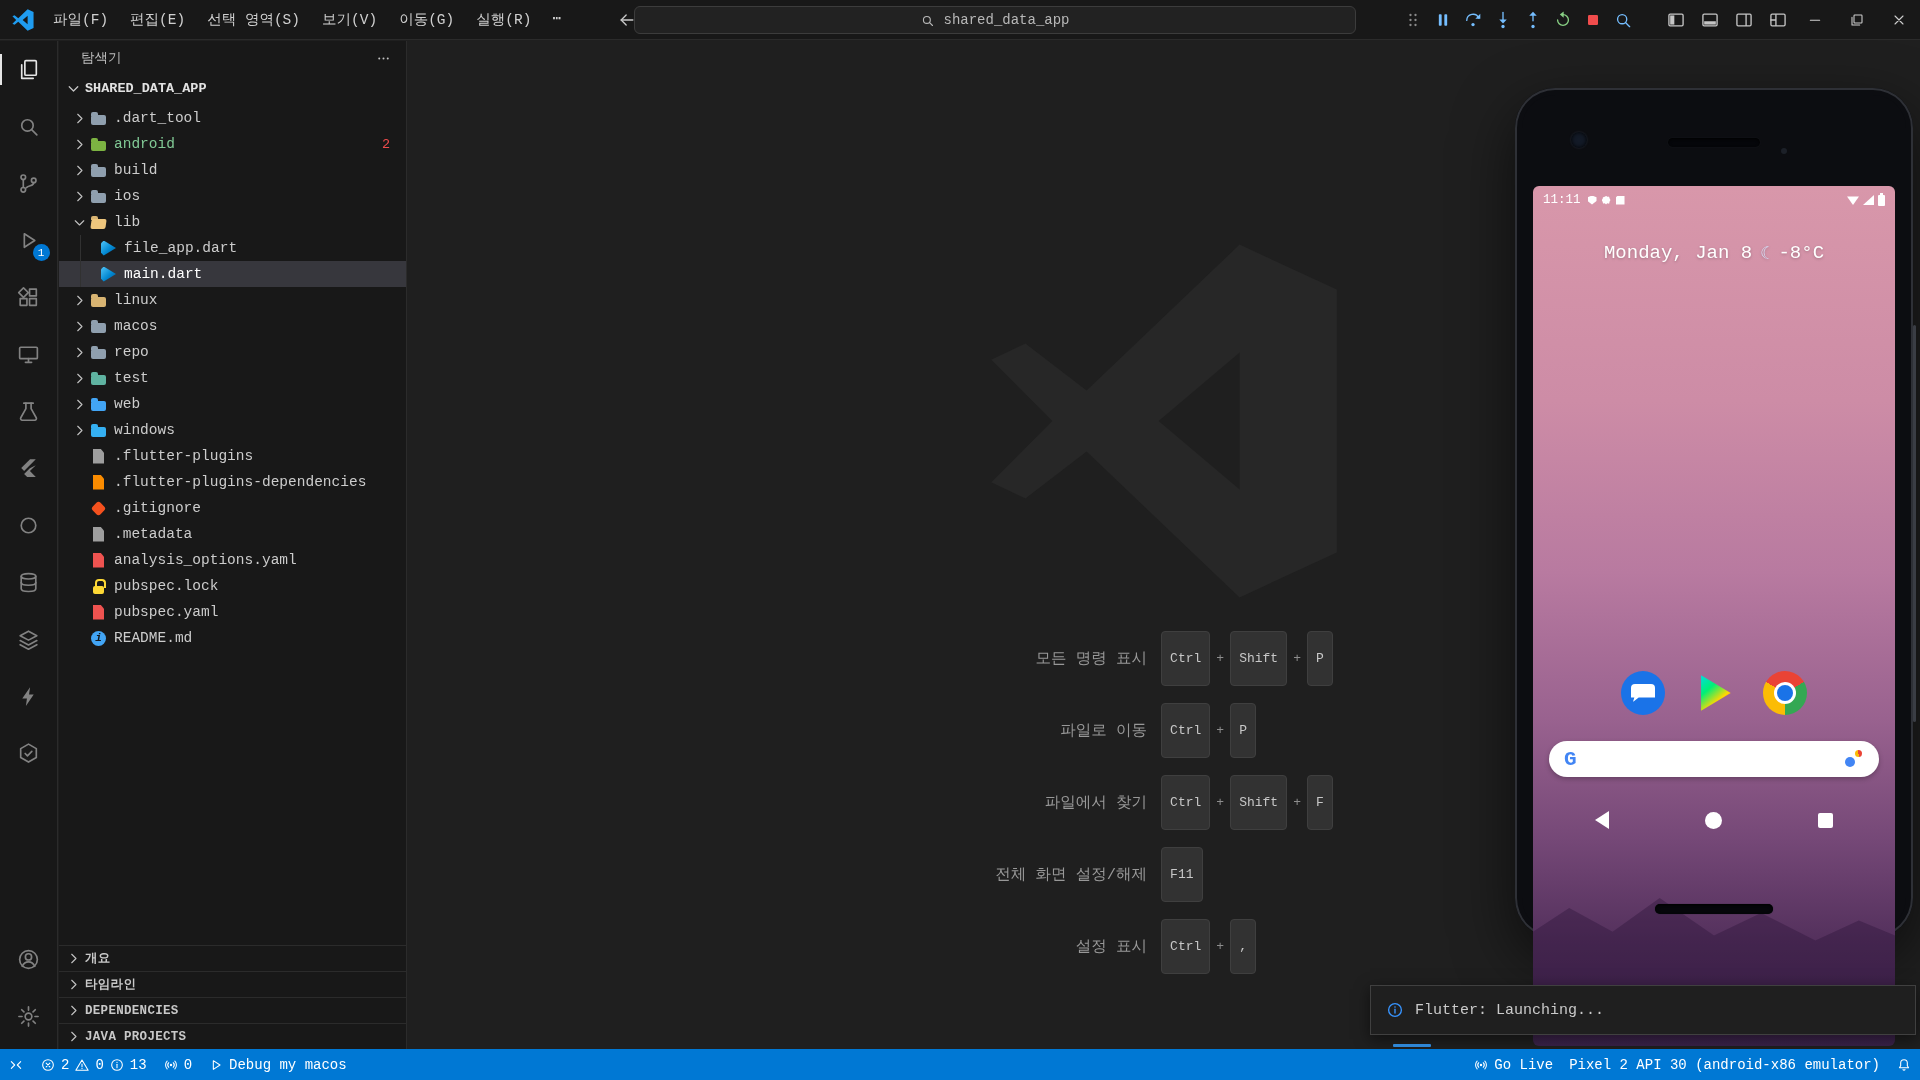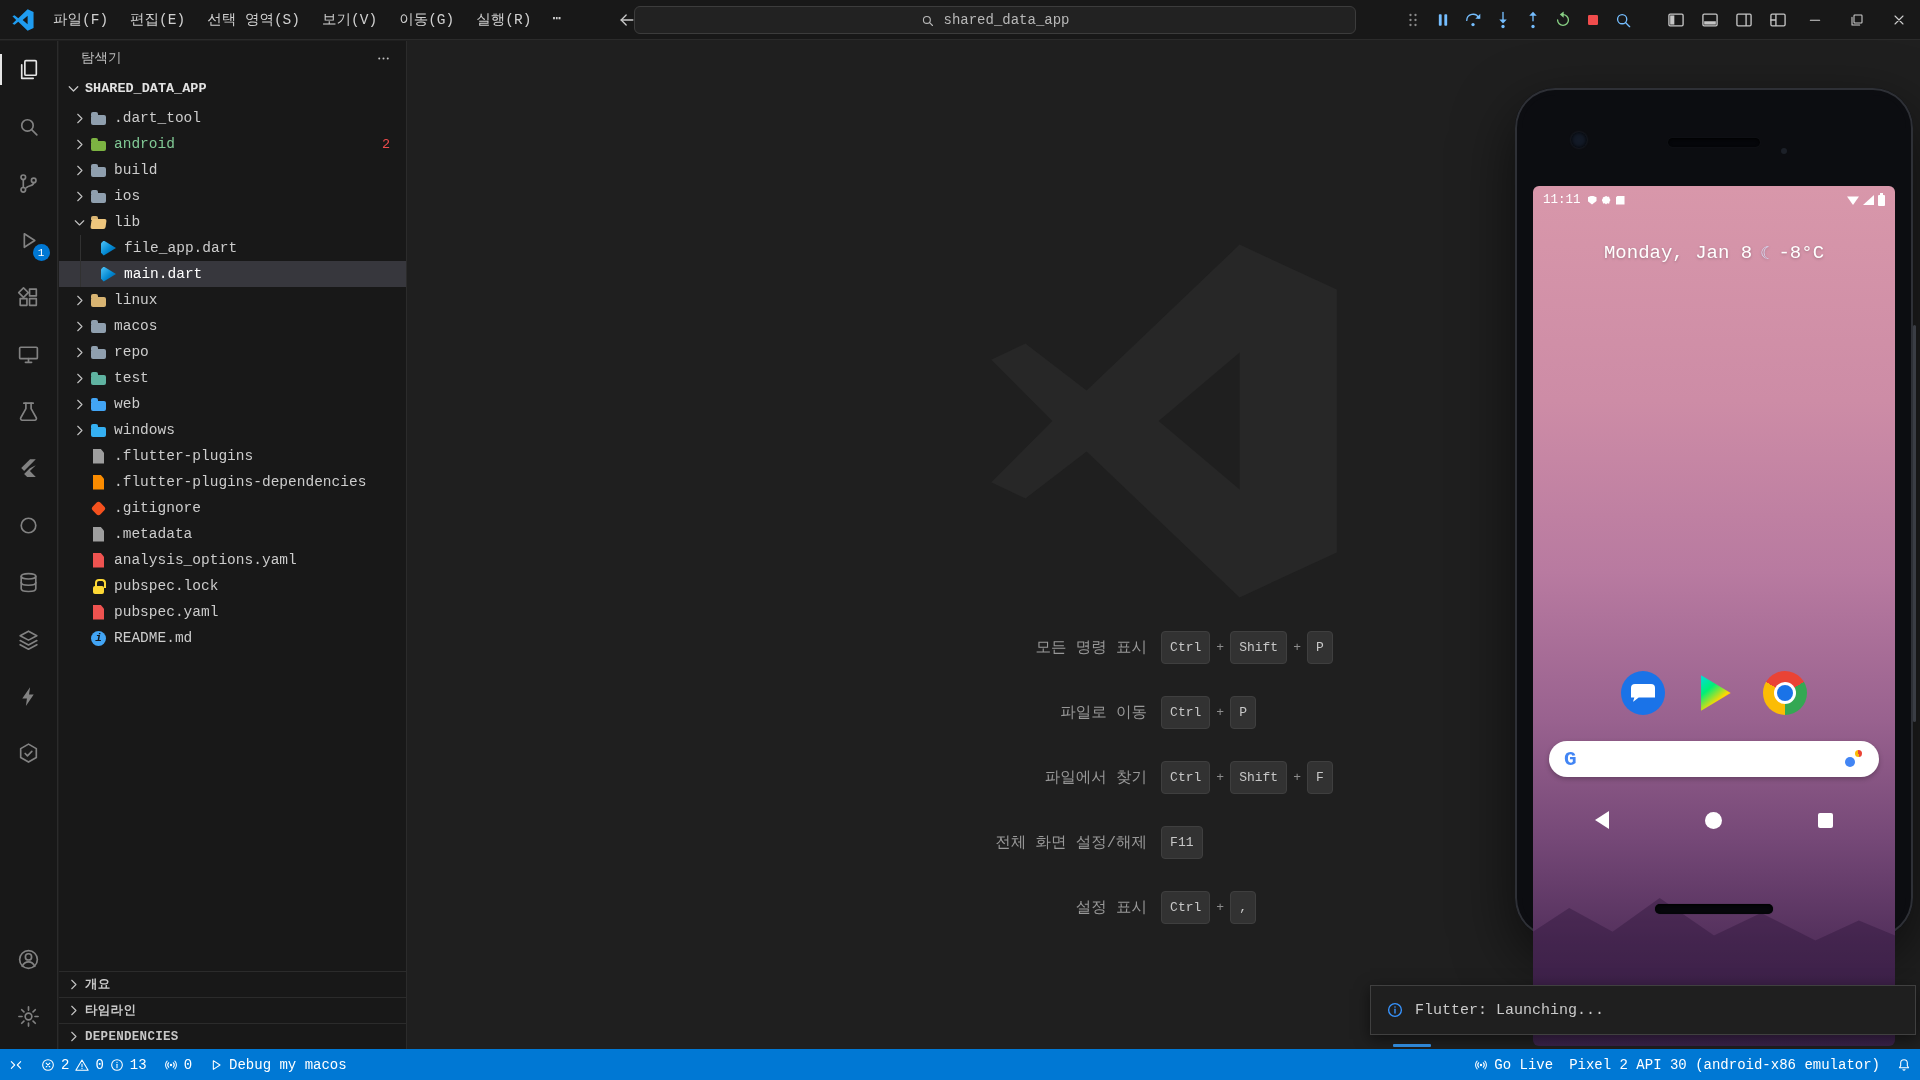--- a/index.html
+++ b/index.html
@@ -78,25 +78,25 @@
   .badge-num{margin-left:auto;margin-right:16px;color:#f14c4c;font-size:13.5px}
   .sb-bottom{position:absolute;left:0;right:0;bottom:0}
   .sb-section{height:26px;display:flex;align-items:center;border-top:1px solid #2b2b2b;padding-left:6px;
        font-size:12.5px;font-weight:bold;color:#c8c8c8;letter-spacing:.3px}
   .sb-section .chev{margin-right:3px}
 
   
   .editor{position:absolute;left:408px;top:41px;right:0;bottom:31px;background:#1f1f1f}
   .watermark{position:absolute;left:0;right:0;top:200px}
   .logo-svg{display:block;margin:0 auto;width:360px;height:360px}
-  .shortcuts{margin-top:30px;display:grid;grid-template-columns:max-content max-content;gap:32px 14px;
+  .shortcuts{margin-top:30px;display:grid;grid-template-columns:max-content max-content;gap:17px 14px;
        justify-content:center;align-items:center}
   .sc-label{text-align:right;color:#989898;font-size:15.5px}
   .sc-keys{display:flex;align-items:center;gap:6px}
-  .kbd{background:#323232;border:1px solid #3f3f3f;border-radius:4px;padding:8px 8px;font-size:13px;color:#c8c8c8}
+  .kbd{background:#323232;border:1px solid #3f3f3f;border-radius:4px;padding:19px 8px;font-size:13px;color:#c8c8c8}
   .plus{color:#8d8d8d;font-size:13px}
 
   
   .statusbar{position:absolute;left:0;right:0;bottom:0;height:31px;background:#0078d4;display:flex;
        align-items:center;color:#fff;font-size:14px;z-index:30}
   .sb-left,.sb-right{display:flex;height:100%;align-items:center}
   .sb-right{margin-left:auto}
   .sb-item{display:flex;align-items:center;gap:5px;padding:0 8px;height:100%}
   .sb-item svg{width:16px;height:16px}
   .sb-ic{display:flex;align-items:center}
@@ -606,20 +606,28 @@
           <span>타임라인</span>
         </div>
         <div class="sb-section">
           <span class="chev">
             <svg viewBox="0 0 24 24" fill="none" stroke="currentColor" stroke-width="1.6" stroke-linecap="round" stroke-linejoin="round">
               <path d="M9.5 6l6 6-6 6"></path>
             </svg>
           </span>
           <span>DEPENDENCIES</span>
         </div>
+        <div class="sb-section">
+          <span class="chev">
+            <svg viewBox="0 0 24 24" fill="none" stroke="currentColor" stroke-width="1.6" stroke-linecap="round" stroke-linejoin="round">
+              <path d="M9.5 6l6 6-6 6"></path>
+            </svg>
+          </span>
+          <span>JAVA PROJECTS</span>
+        </div>
       </div>
   </div>
 
   <div class="editor">
     <div class="watermark">
       <svg class="logo-svg" viewBox="0 0 100 100">
         <path fill="#272727" d="M71 1 L28.5 41.5 L11.5 28.5 L2 33 L19 50 L2 67 L11.5 71.5 L28.5 58.5 L71 99 L98 86.5 L98 13.5 Z"></path>
         <path fill="#1f1f1f" d="M71 31 L48.5 50 L71 69 Z"></path>
       </svg>
       <div class="shortcuts">

